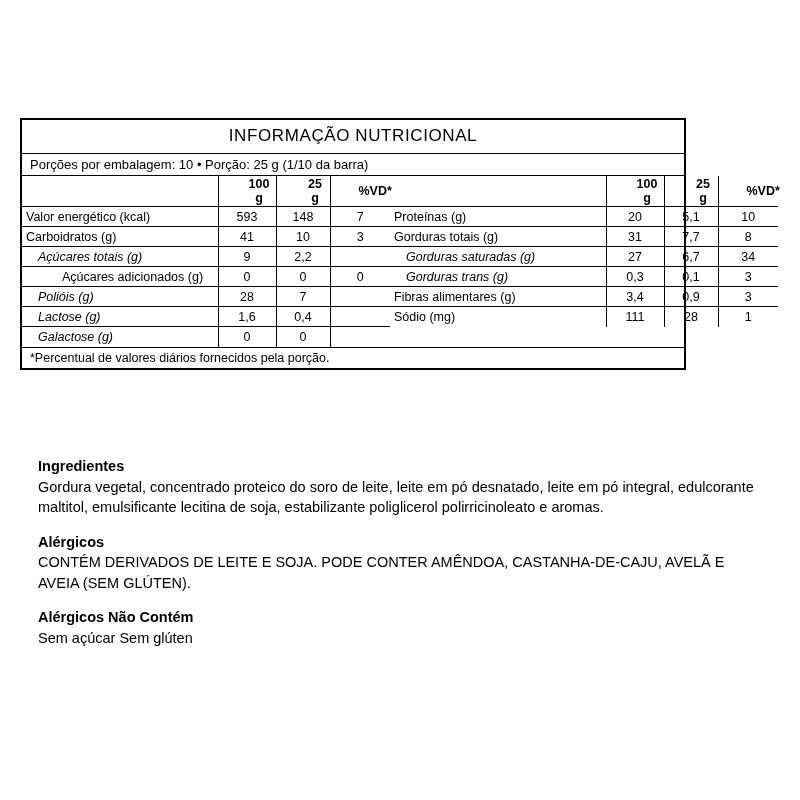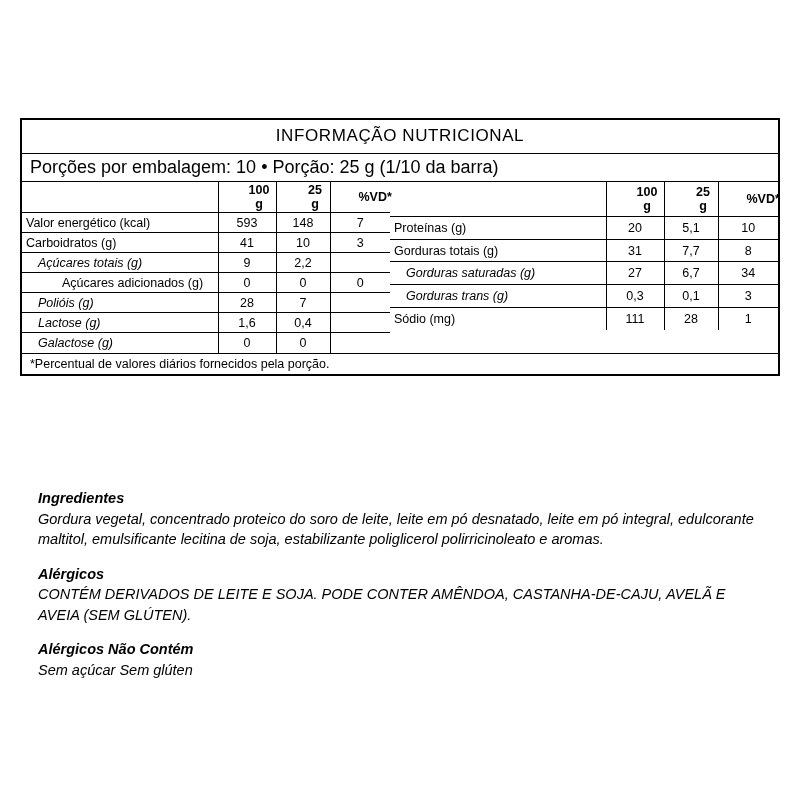--- a/index.html
+++ b/index.html
@@ -17,36 +17,36 @@
     width: 800px;
     height: 800px;
     background: #ffffff;
   }
 
   
   .label-box {
     position: absolute;
     left: 20px;
     top: 118px;
-    width: 760px;
+    width: 666px;
     border: 2px solid #000;
     background: #fff;
     padding: 0;
   }
   .label-title {
     text-align: center;
     font-size: 17px;
     letter-spacing: 0.6px;
     padding: 6px 0 7px 0;
     font-weight: 400;
   }
   .portion-line {
     border-top: 1.5px solid #000;
     border-bottom: 1.5px solid #000;
-    font-size: 18px;
+    font-size: 13px;
     padding: 3px 0 3px 8px;
   }
   .tables {
     display: flex;
     width: 100%;
     padding: 0;
   }
   .tbl {
     border-collapse: collapse;
     table-layout: fixed;
@@ -87,25 +87,24 @@
   .cw-c1 { width: 58px; }
   .cw-c2 { width: 54px; }
   .cw-c3 { width: 60px; }
   
   .cw-name-r { width: 216px; }
 
   
   .textblock {
     position: absolute;
     left: 38px;
-    top: 488px;
+    top: 456px;
     width: 720px;
     font-size: 14.5px;
     line-height: 1.42;
-    font-style: italic;
   }
   .textblock h3 {
     margin: 0;
     font-size: 14.5px;
     font-weight: 700;
     line-height: 1.42;
   }
   .textblock p {
     margin: 0 0 14px 0;
     font-weight: 400;
@@ -217,20 +216,26 @@
           <td class="val vline">27</td>
           <td class="val vline">6,7</td>
           <td class="val vline">34</td>
         </tr>
         <tr class="rowline">
           <td class="nm ind1">Gorduras trans (g)</td>
           <td class="val vline">0,3</td>
           <td class="val vline">0,1</td>
           <td class="val vline">3</td>
         </tr>
+        <tr class="rowline">
+          <td class="nm">Fibras alimentares (g)</td>
+          <td class="val vline">3,4</td>
+          <td class="val vline">0,9</td>
+          <td class="val vline">3</td>
+        </tr>
         <tr class="noline">
           <td class="nm">Sódio (mg)</td>
           <td class="val vline">111</td>
           <td class="val vline">28</td>
           <td class="val vline">1</td>
         </tr>
         <tr class="noline">
           <td>&nbsp;</td>
           <td></td>
           <td></td>

